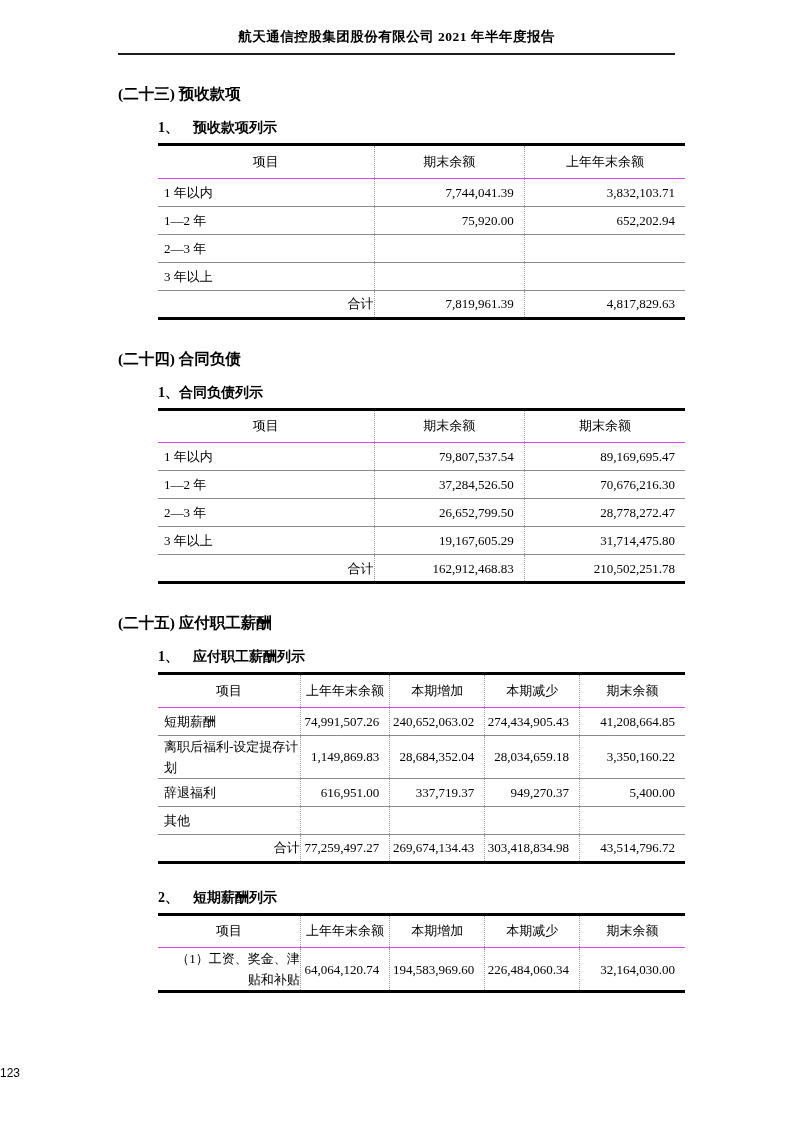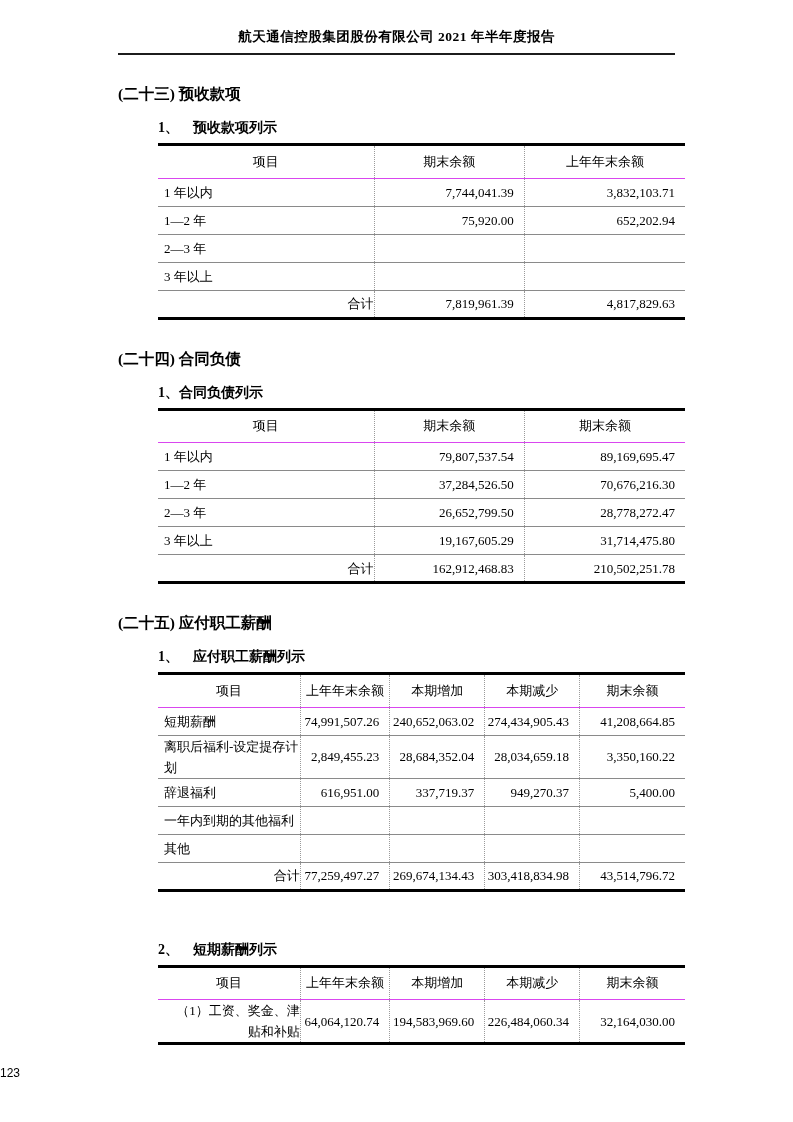--- a/index.html
+++ b/index.html
@@ -73,21 +73,21 @@
   
   .cols3 th:nth-child(1){ width:41%; }
   .cols3 th:nth-child(2){ width:28.5%; }
   .cols3 th:nth-child(3){ width:30.5%; }
   
   .cols5 th:nth-child(1){ width:27%; }
   .cols5 th:nth-child(2){ width:17%; }
   .cols5 th:nth-child(3){ width:18%; }
   .cols5 th:nth-child(4){ width:18%; }
   .cols5 th:nth-child(5){ width:20%; }
-  .gap-block { margin-top:48px; }
+  .gap-block { margin-top:24px; }
   .page-number {
     position:absolute;
     bottom:42px;
     left:0; right:0;
     text-align:left;
     font-size:12px;
     font-family:"Liberation Sans", sans-serif;
   }
 </style>
 </head>
@@ -198,40 +198,33 @@
           <tbody>
             <tr>
               <td class="label">短期薪酬</td>
               <td class="num">74,991,507.26</td>
               <td class="num">240,652,063.02</td>
               <td class="num">274,434,905.43</td>
               <td class="num">41,208,664.85</td>
             </tr>
             <tr>
               <td class="label">离职后福利-设定提存计划</td>
-              <td class="num">2,849,455.23</td>
+              <td class="num">1,149,869.83</td>
               <td class="num">28,684,352.04</td>
               <td class="num">28,034,659.18</td>
               <td class="num">3,350,160.22</td>
             </tr>
             <tr>
               <td class="label">辞退福利</td>
               <td class="num">616,951.00</td>
               <td class="num">337,719.37</td>
               <td class="num">949,270.37</td>
               <td class="num">5,400.00</td>
             </tr>
             <tr>
-              <td class="label">一年内到期的其他福利</td>
-              <td class="num"></td>
-              <td class="num"></td>
-              <td class="num"></td>
-              <td class="num"></td>
-            </tr>
-            <tr>
               <td class="label">其他</td>
               <td class="num"></td>
               <td class="num"></td>
               <td class="num"></td>
               <td class="num"></td>
             </tr>
             <tr>
               <td class="label total">合计</td>
               <td class="num">77,259,497.27</td>
               <td class="num">269,674,134.43</td>

